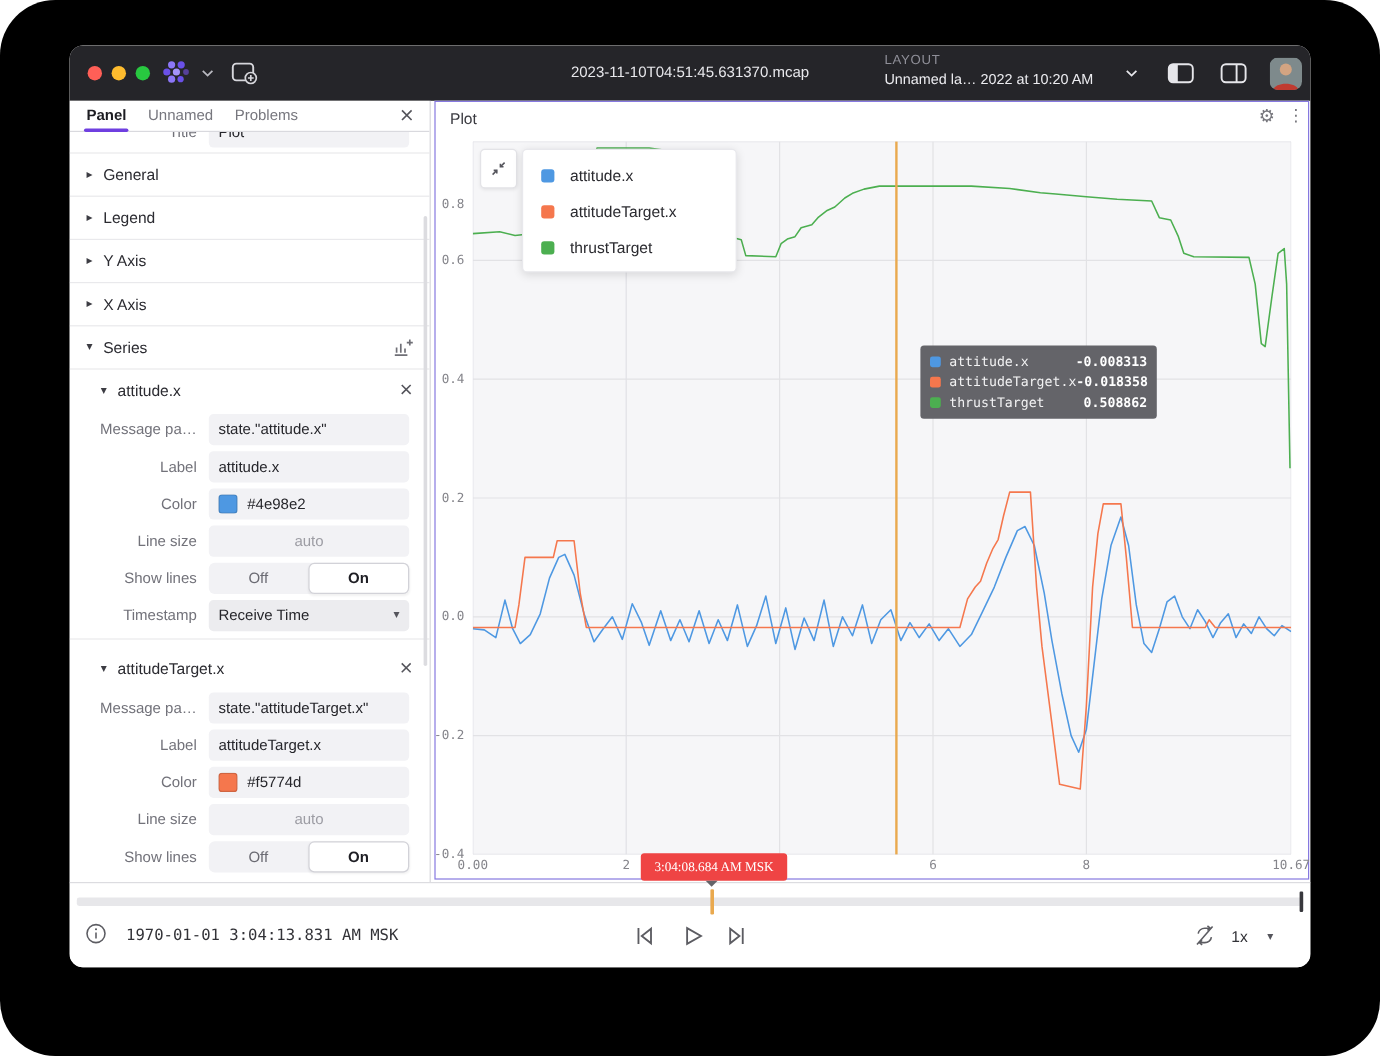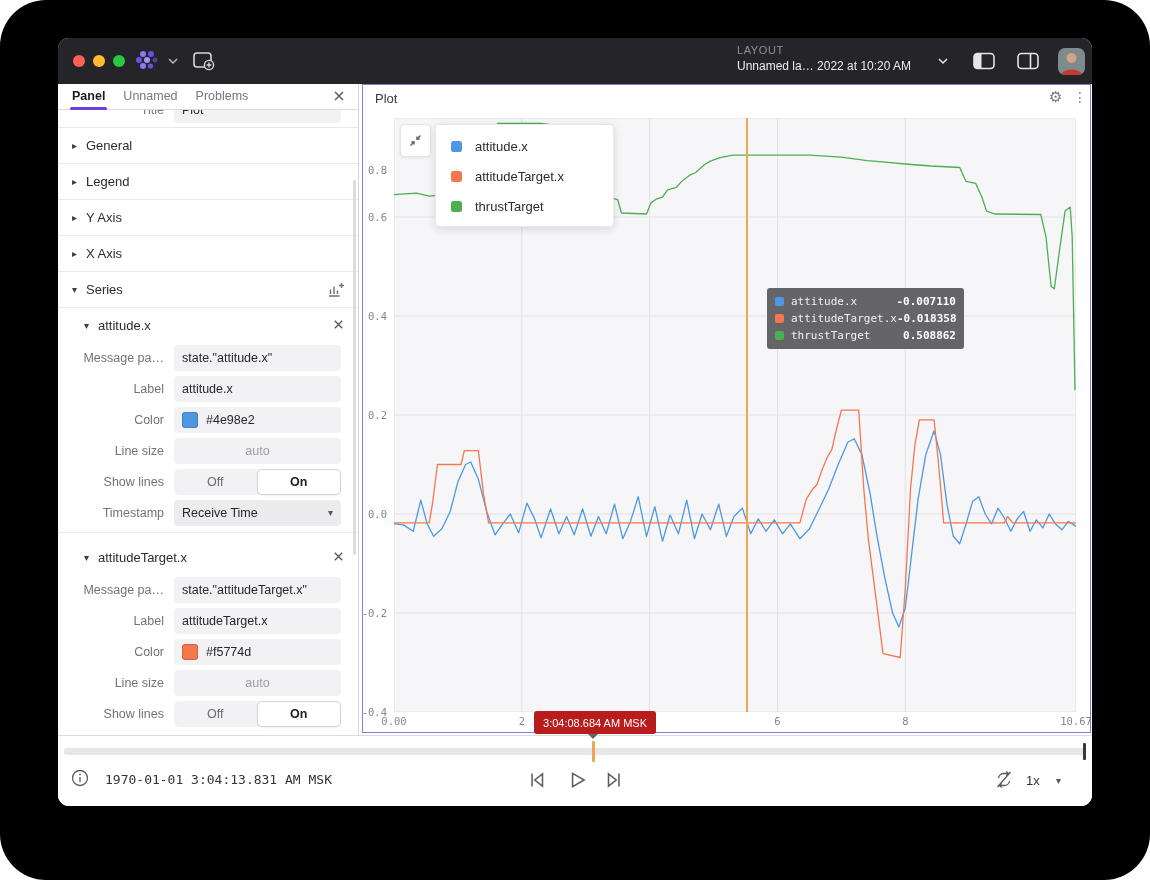--- a/index.html
+++ b/index.html
@@ -73,22 +73,22 @@
   .dtooltip{position:absolute;left:404px;top:203px;width:197px;background:#646469;border-radius:3px;padding:5px 8px;z-index:6;box-sizing:border-box;}
   .dt-row{height:17px;display:flex;align-items:center;font-family:"DejaVu Sans Mono",monospace;font-size:11px;}
   .dt-chip{width:9px;height:9px;border-radius:2px;margin-right:7px;flex:none;}
   .dt-name{color:#f2f2f3;flex:1;}
   .dt-val{color:#fff;font-weight:700;}
   
   .bottombar{position:absolute;left:0;top:697px;right:0;height:71px;background:#fff;border-top:1px solid #dcdce0;}
   .track{position:absolute;left:6px;right:6px;top:12px;height:7px;background:#e7e7ea;border-radius:2px;}
   .playhead{position:absolute;left:534px;top:5px;width:3px;height:21px;background:#e9a94f;border-radius:1px;}
   .endmark{position:absolute;left:1025px;top:7px;width:3px;height:17px;background:#38383d;border-radius:1px;}
-  .ttooltip{position:absolute;left:476px;top:673px;width:122px;height:23px;background:#b91c1c;border-radius:3px;z-index:20;
-    display:flex;align-items:center;justify-content:center;font-family:Liberation Sans, sans-serif;font-size:11px;color:#fff;}
+  .ttooltip{position:absolute;left:476px;top:673px;width:122px;height:23px;background:#ef4444;border-radius:3px;z-index:20;
+    display:flex;align-items:center;justify-content:center;font-family:Liberation Serif, serif;font-size:11px;color:#fff;}
   .ttooltip:after{content:"";position:absolute;left:54px;top:23px;border:5px solid transparent;border-top-color:#646469;}
   .ctl{position:absolute;}
   .timestamp{position:absolute;left:47px;top:36px;font-family:"DejaVu Sans Mono",monospace;font-size:13px;color:#333338;}
   .speed{position:absolute;left:968px;top:37px;font-size:13px;color:#333338;}
   .speed-chev{position:absolute;left:998px;top:39px;font-size:10px;color:#55555c;}
   svg.ic{display:block;}
 </style>
 </head>
 <body>
 
@@ -117,20 +117,21 @@
             <polyline points="1,2 5,6 9,2" fill="none" stroke="#b9b9c0" stroke-width="1.5"></polyline>
           </svg>
       </div>
       <div class="addpanel">
         <svg class="ic" width="24" height="22" viewBox="0 0 24 22">
           <rect x="2" y="3" width="17" height="14" rx="3" fill="none" stroke="#d6d6db" stroke-width="1.6"></rect>
           <circle cx="17" cy="15" r="4.6" fill="#252529" stroke="#d6d6db" stroke-width="1.4"></circle>
           <path d="M17 12.6 v4.8 M14.6 15 h4.8" stroke="#d6d6db" stroke-width="1.4"></path>
         </svg>
       </div>
+      <div class="filename">2023-11-10T04:51:45.631370.mcap</div>
       <div class="layoutgrp">
         <div class="layout-label">LAYOUT</div>
         <div class="layout-name">Unnamed la… 2022 at 10:20 AM</div>
       </div>
       <div class="layout-chev">
         <svg class="ic" width="10" height="8" viewBox="0 0 10 8">
             <polyline points="1,2 5,6 9,2" fill="none" stroke="#e6e6ea" stroke-width="1.5"></polyline>
           </svg>
       </div>
       <div class="tbicon" style="left:914px">
@@ -348,21 +349,21 @@
         <div class="lg-row">
           <span class="chip" style="background: rgb(76, 175, 80);"></span>
           <span class="lg-label">thrustTarget</span>
         </div>
       </div>
 
       <div class="dtooltip">
         <div class="dt-row">
           <span class="dt-chip" style="background: rgb(78, 152, 226);"></span>
           <span class="dt-name">attitude.x</span>
-          <span class="dt-val">-0.007110</span>
+          <span class="dt-val">-0.008313</span>
         </div>
         <div class="dt-row">
           <span class="dt-chip" style="background: rgb(245, 119, 77);"></span>
           <span class="dt-name">attitudeTarget.x</span>
           <span class="dt-val">-0.018358</span>
         </div>
         <div class="dt-row">
           <span class="dt-chip" style="background: rgb(76, 175, 80);"></span>
           <span class="dt-name">thrustTarget</span>
           <span class="dt-val">0.508862</span>

